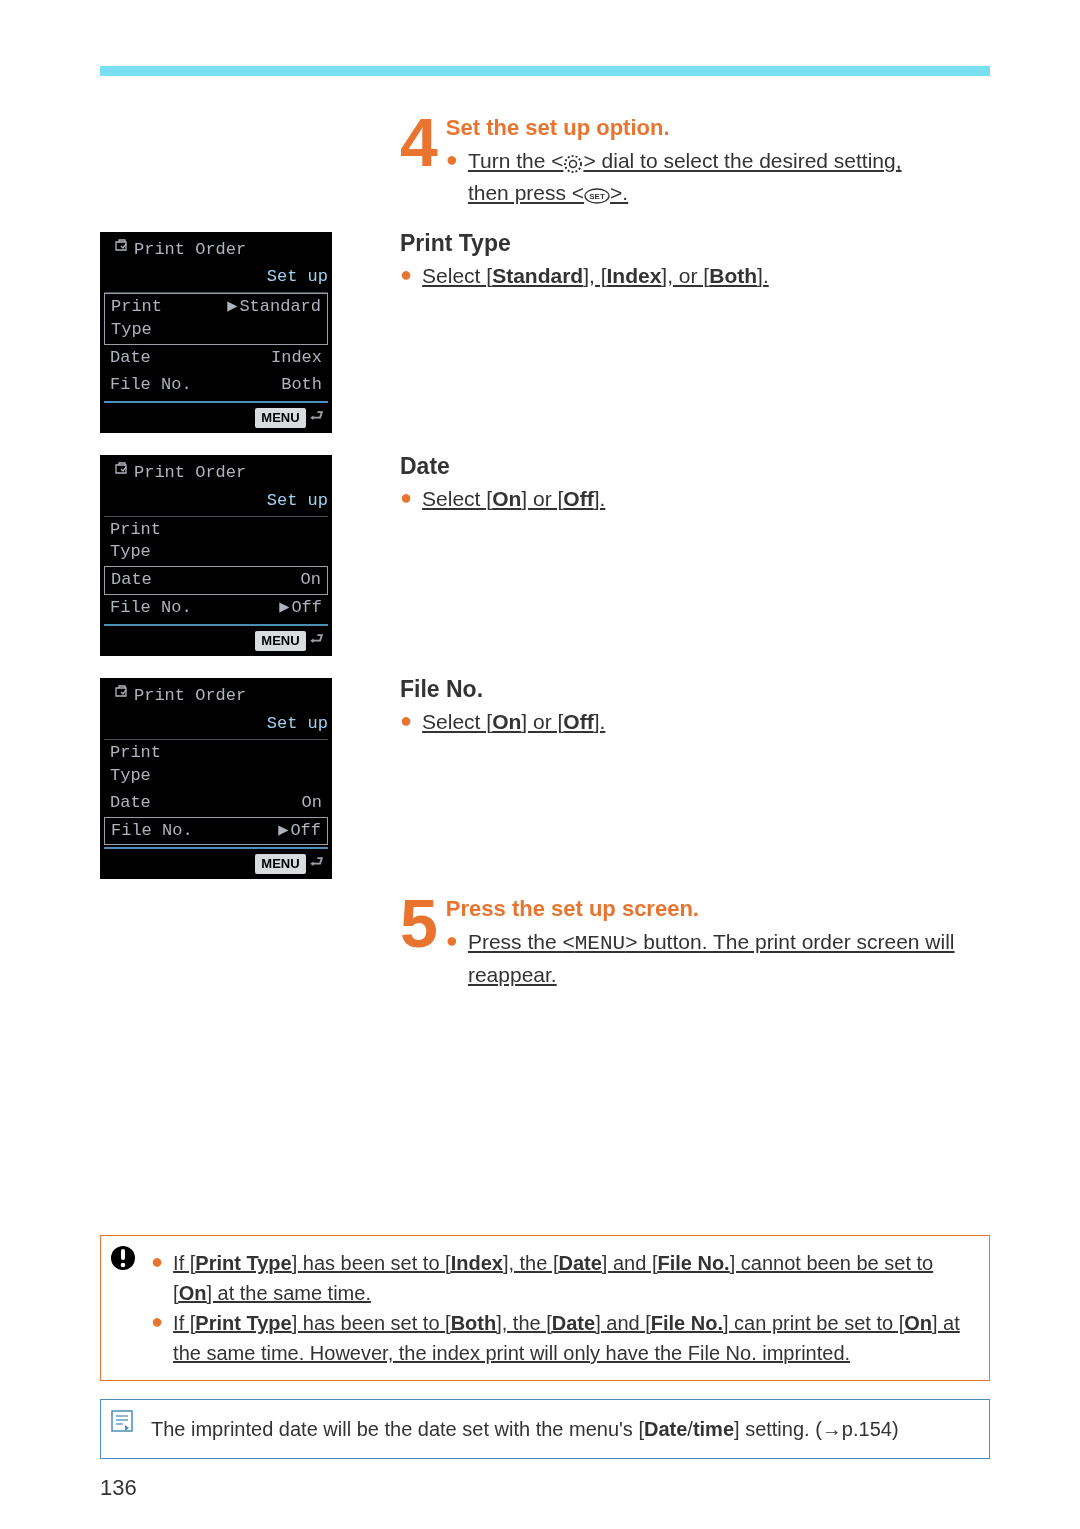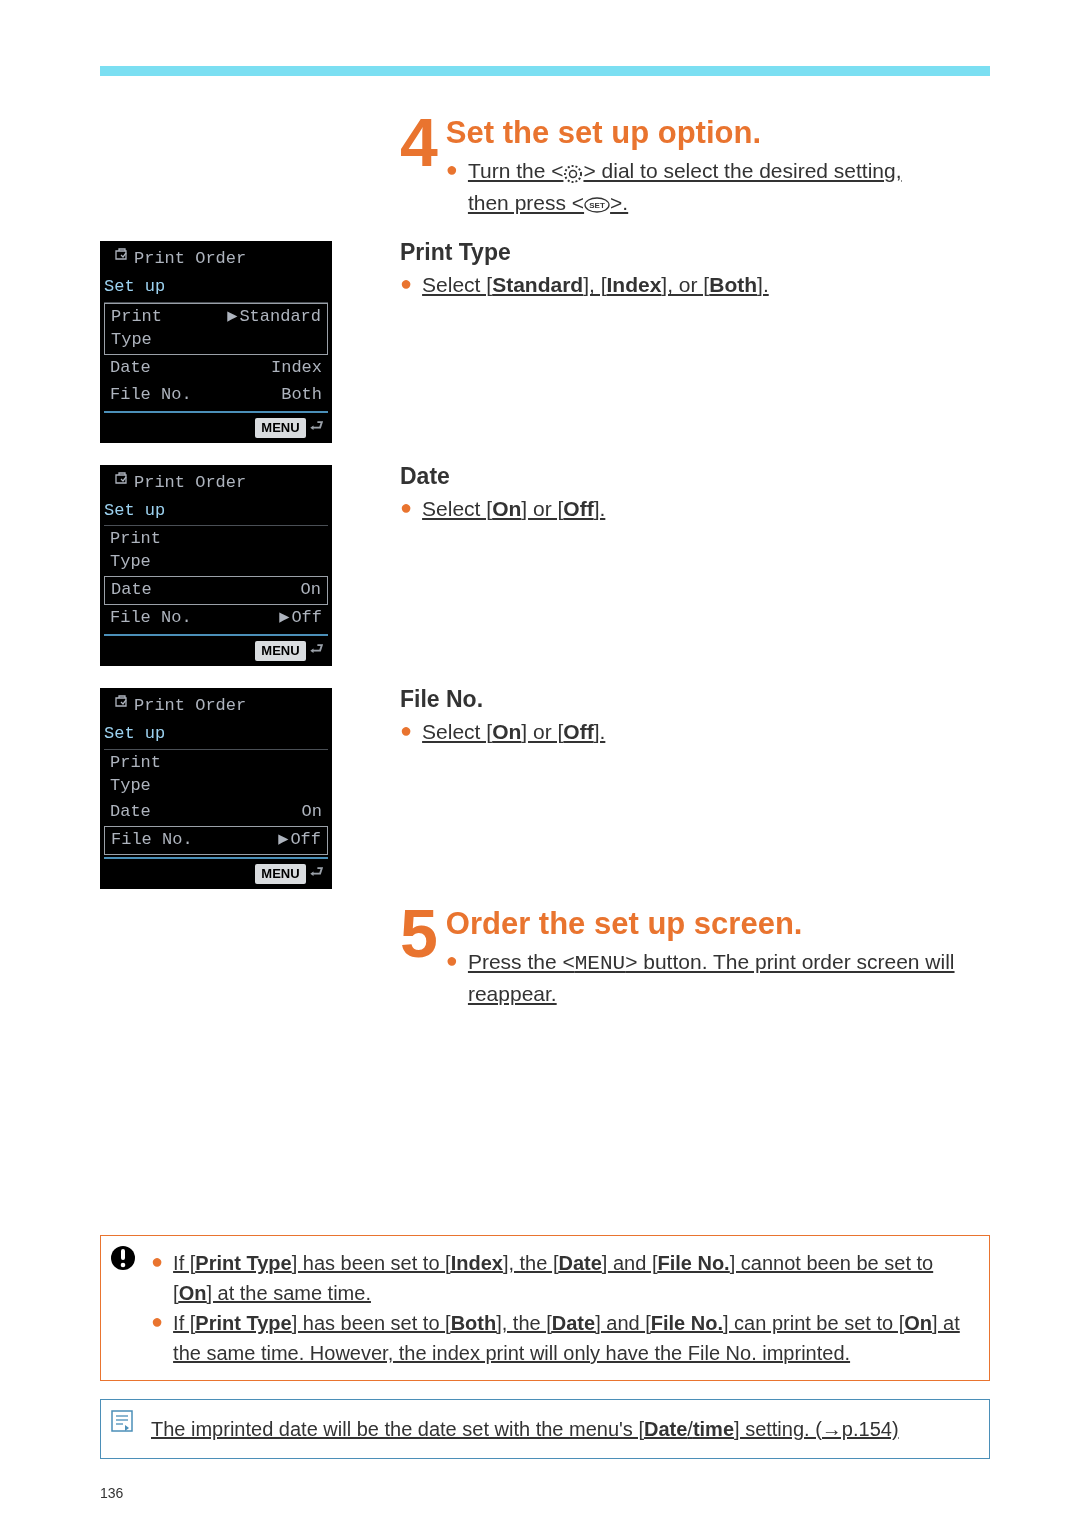--- a/index.html
+++ b/index.html
@@ -49,21 +49,21 @@
   .big-num {
     float: left;
     font-size: 68px;
     line-height: 52px;
     font-weight: bold;
     color: #e9742f;
     margin-right: 8px;
     font-family: Arial, sans-serif;
   }
   .step-title {
-    font-size: 31px;
+    font-size: 22px;
     font-weight: bold;
     color: #e9742f;
     margin-bottom: 6px;
     line-height: 1.1;
   }
   .bullet {
     display: flex;
     align-items: flex-start;
     font-size: 21px;
     line-height: 1.45;
@@ -105,21 +105,21 @@
     padding-bottom: 2px;
   }
   .lcd .title .sym {
     display:inline-block;
     width:16px;
     vertical-align: middle;
     margin-right: 4px;
   }
   .lcd .tab {
     color: #9cd2f0;
-    text-align: left;
+    text-align: right;
     padding: 3px 0;
     border-bottom: 1px solid #4a4f55;
   }
   .lcd .row {
     display: flex;
     padding: 2px 6px;
   }
   .lcd .row .l { flex: 1; }
   .lcd .row .r { flex: 1; text-align: right; padding-left: 8px;}
   .lcd .outline {
@@ -166,26 +166,26 @@
   }
   .note-box .icon, .info-box .icon {
     position: absolute;
     left: 8px;
     top: 8px;
   }
   .note-box .bullet, .info-box p {
     font-size: 20px;
     line-height: 1.5;
   }
-  .info-box p { margin: 0; text-decoration: underline; }
+  .info-box p { margin: 0; }
   .page-no {
     position: absolute;
     left: 100px;
     bottom: 28px;
-    font-size: 14px;
+    font-size: 22px;
     color: #333;
   }
   b { font-weight: bold; }
 </style>
 </head>
 <body>
 
 <div class="page">
 
   <div class="hr-blue"></div>
@@ -316,21 +316,21 @@
         <span class="txt"><span>Select [</span><b>On</b><span>] or [</span><b>Off</b><span>].</span></span>
       </div>
     </div>
   </div>
 
   <div class="half-row" style="margin-top:10px">
     <div class="left-col"></div>
     <div class="right-col">
       <div>
         <span class="big-num">5</span>
-        <div class="step-title">Order the set up screen.</div>
+        <div class="step-title">Press the set up screen.</div>
         <div class="bullet">
           <span class="dot">●</span>
           <span class="txt"><span>Press the &lt;</span><span class="mono">MENU</span><span>&gt; button. The print order screen will reappear.</span></span>
         </div>
       </div>
     </div>
   </div>
 
   <div class="bottom-boxes">
     <div class="note-box">

